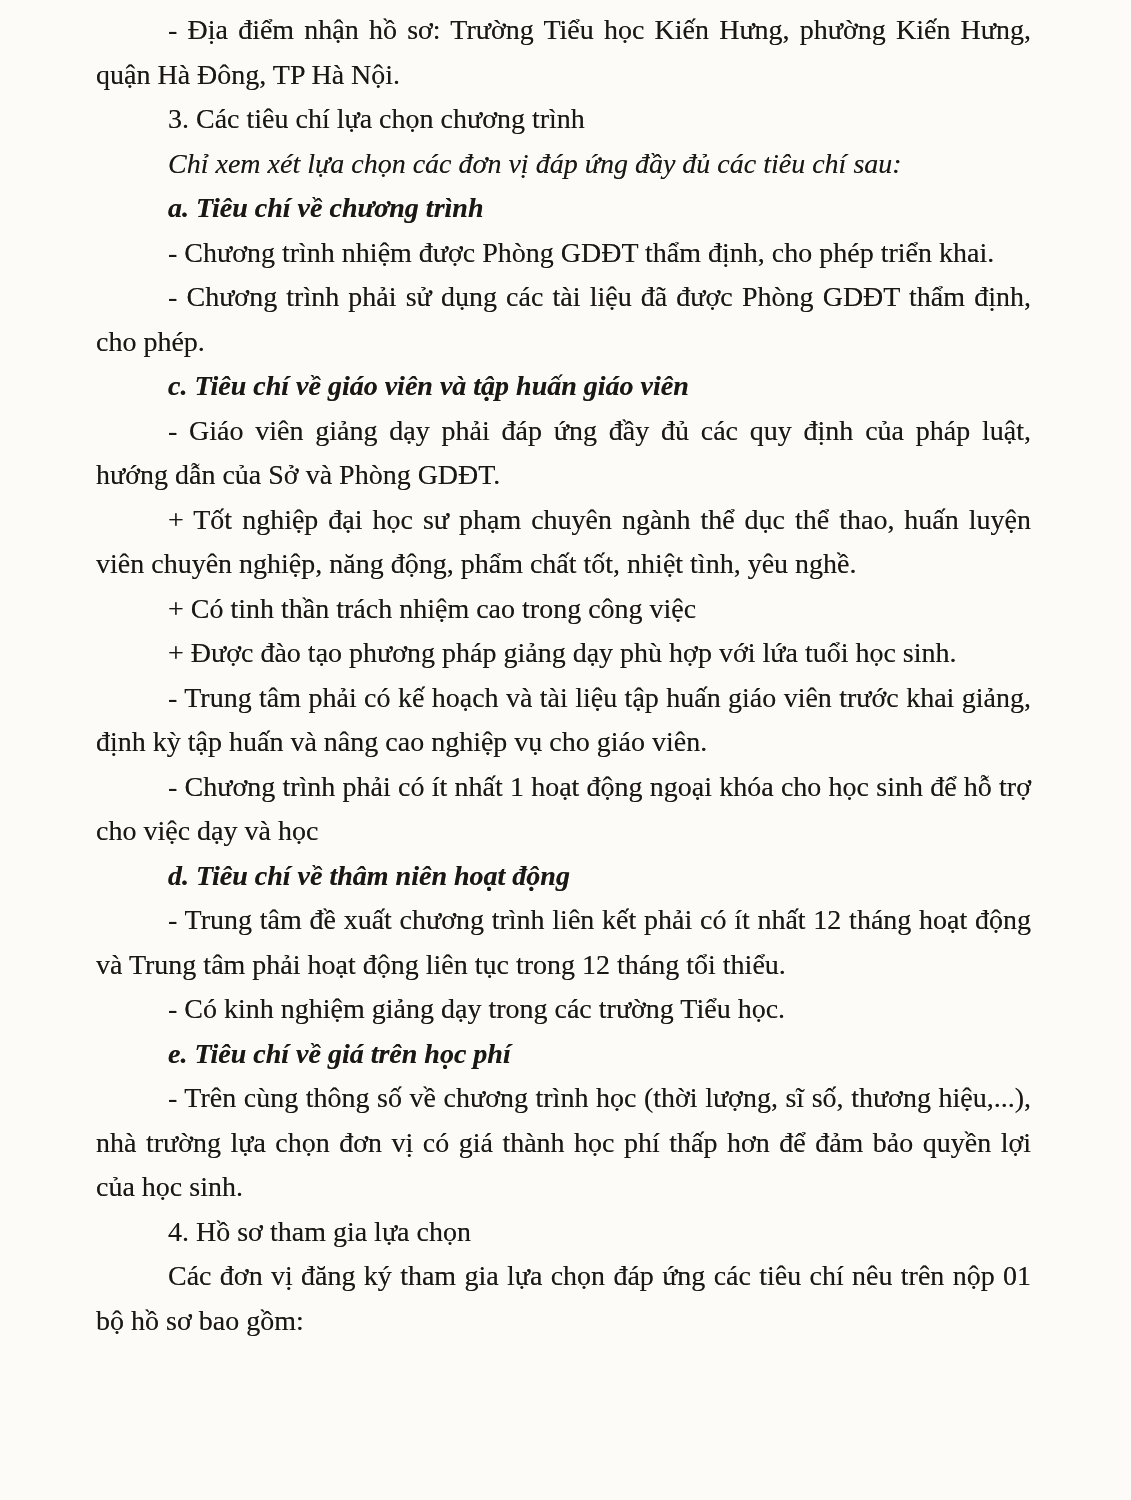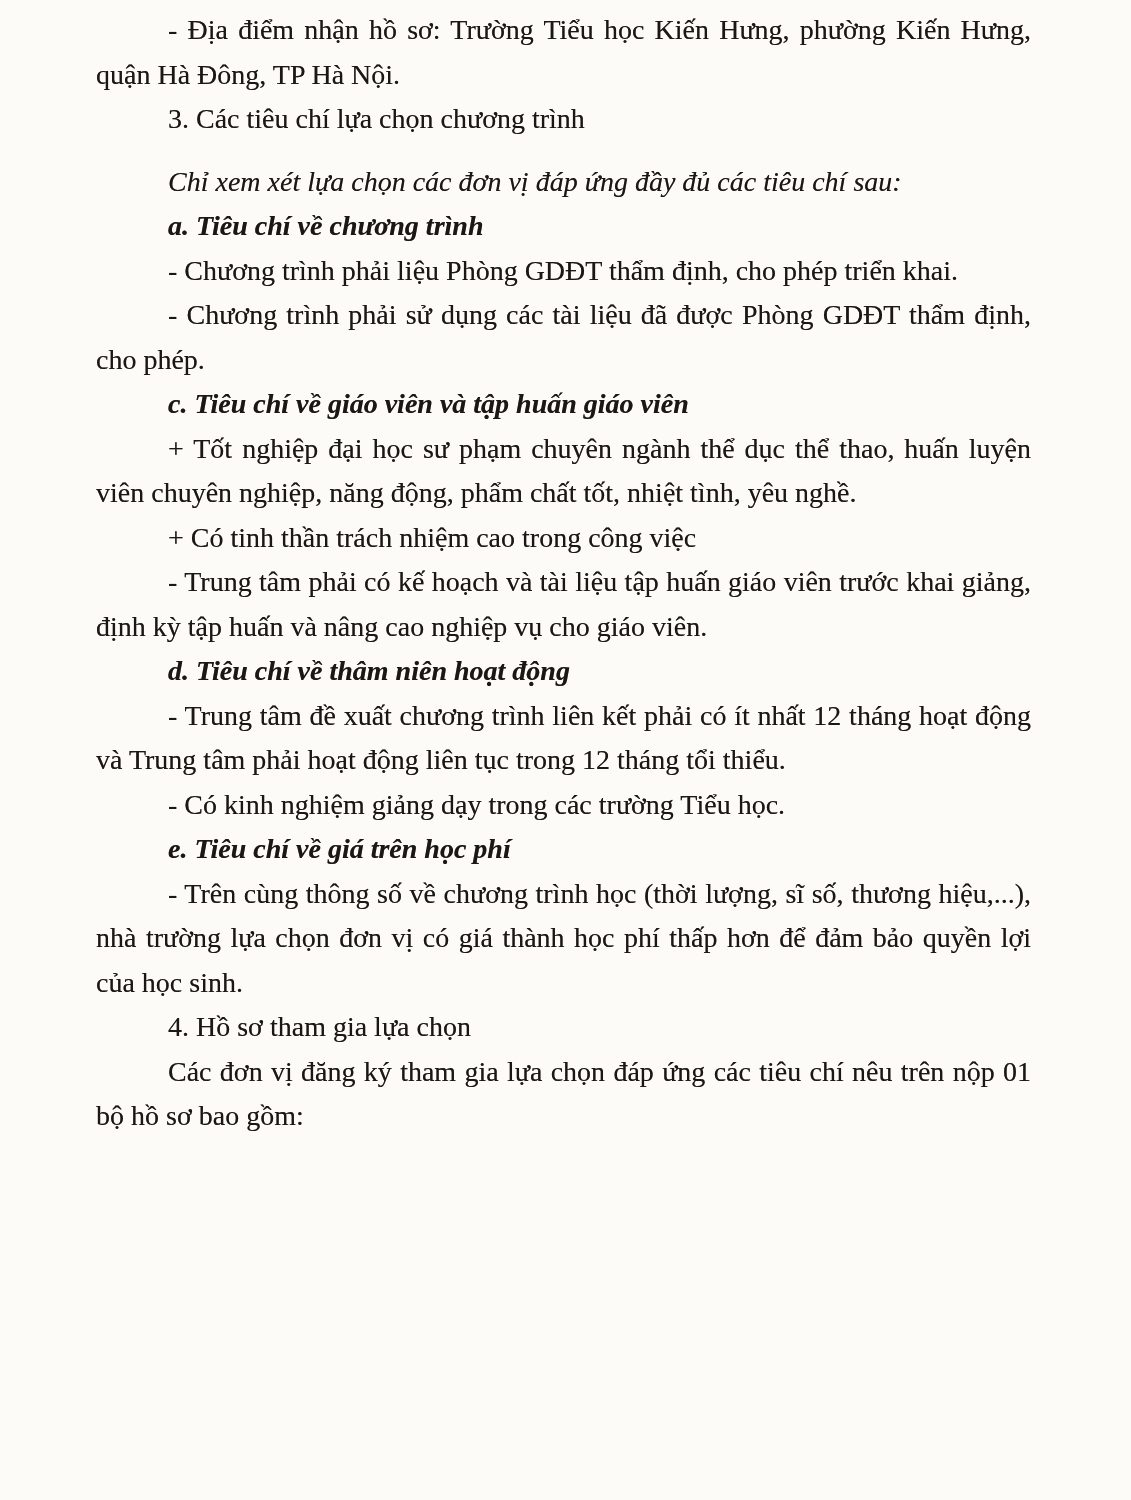--- a/index.html
+++ b/index.html
@@ -21,37 +21,40 @@
     margin: 0;
     font-family: "Liberation Serif", "DejaVu Serif", serif;
     font-size: 28px;
     line-height: 44.5px;
     color: var(--ink, #1b1713);
     text-align: justify;
     text-indent: 72px;
     text-shadow: 0 0 0.6px rgba(25, 20, 15, 0.55);
   }
   .page p.bold { font-weight: normal; }
-  .page p.italic { font-style: italic; margin-top: 18px; }
+  .page p.italic { font-style: italic; }
   .page p.bold-italic { font-weight: bold; font-style: italic; }
 </style>
 </head>
 <body>
 
 <div class="page">
   <p>- Địa điểm nhận hồ sơ: Trường Tiểu học Kiến Hưng, phường Kiến Hưng, quận Hà Đông, TP Hà Nội.</p>
   <p class="bold">3. Các tiêu chí lựa chọn chương trình</p>
   <p class="italic">Chỉ xem xét lựa chọn các đơn vị đáp ứng đầy đủ các tiêu chí sau:</p>
   <p class="bold-italic">a. Tiêu chí về chương trình</p>
-  <p>- Chương trình phải liệu Phòng GDĐT thẩm định, cho phép triển khai.</p>
+  <p>- Chương trình nhiệm được Phòng GDĐT thẩm định, cho phép triển khai.</p>
   <p>- Chương trình phải sử dụng các tài liệu đã được Phòng GDĐT thẩm định, cho phép.</p>
   <p class="bold-italic">c. Tiêu chí về giáo viên và tập huấn giáo viên</p>
+  <p>- Giáo viên giảng dạy phải đáp ứng đầy đủ các quy định của pháp luật, hướng dẫn của Sở và Phòng GDĐT.</p>
   <p>+ Tốt nghiệp đại học sư phạm chuyên ngành thể dục thể thao, huấn luyện viên chuyên nghiệp, năng động, phẩm chất tốt, nhiệt tình, yêu nghề.</p>
   <p>+ Có tinh thần trách nhiệm cao trong công việc</p>
+  <p>+ Được đào tạo phương pháp giảng dạy phù hợp với lứa tuổi học sinh.</p>
   <p>- Trung tâm phải có kế hoạch và tài liệu tập huấn giáo viên trước khai giảng, định kỳ tập huấn và nâng cao nghiệp vụ cho giáo viên.</p>
+  <p>- Chương trình phải có ít nhất 1 hoạt động ngoại khóa cho học sinh để hỗ trợ cho việc dạy và học</p>
   <p class="bold-italic">d. Tiêu chí về thâm niên hoạt động</p>
   <p>- Trung tâm đề xuất chương trình liên kết phải có ít nhất 12 tháng hoạt động và Trung tâm phải hoạt động liên tục trong 12 tháng tổi thiểu.</p>
   <p>- Có kinh nghiệm giảng dạy trong các trường Tiểu học.</p>
   <p class="bold-italic">e. Tiêu chí về giá trên học phí</p>
   <p>- Trên cùng thông số về chương trình học (thời lượng, sĩ số, thương hiệu,...), nhà trường lựa chọn đơn vị có giá thành học phí thấp hơn để đảm bảo quyền lợi của học sinh.</p>
   <p class="bold">4. Hồ sơ tham gia lựa chọn</p>
   <p>Các đơn vị đăng ký tham gia lựa chọn đáp ứng các tiêu chí nêu trên nộp 01 bộ hồ sơ bao gồm:</p>
 </div>
 
 </body></html>

